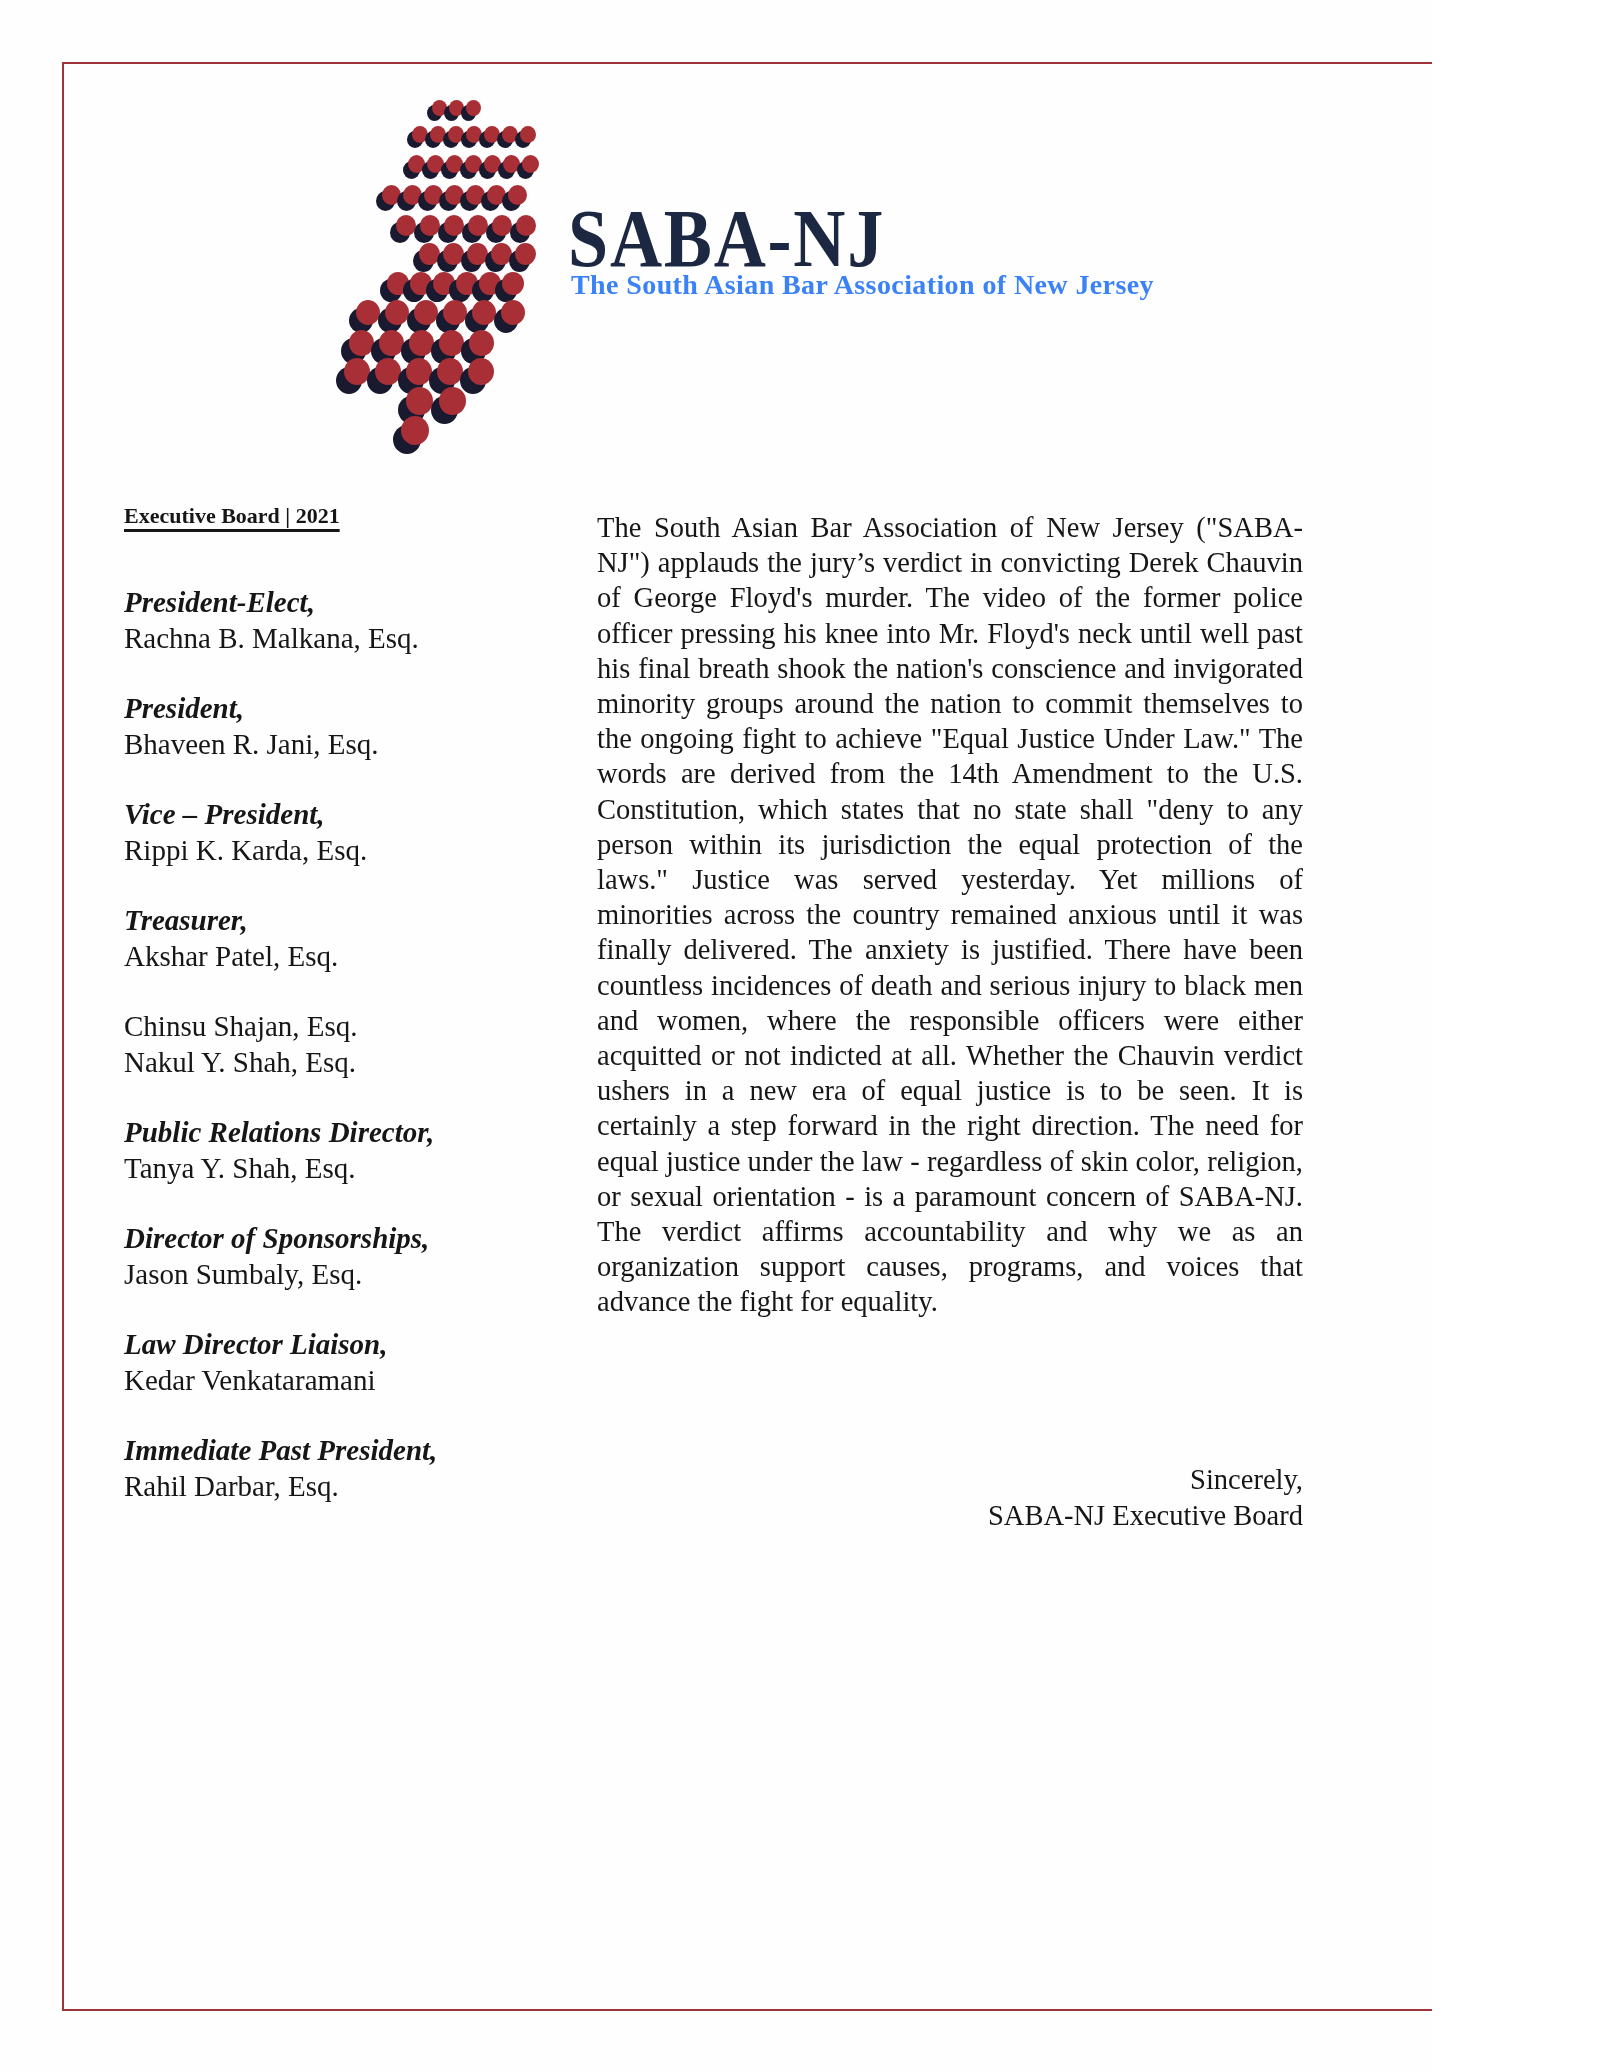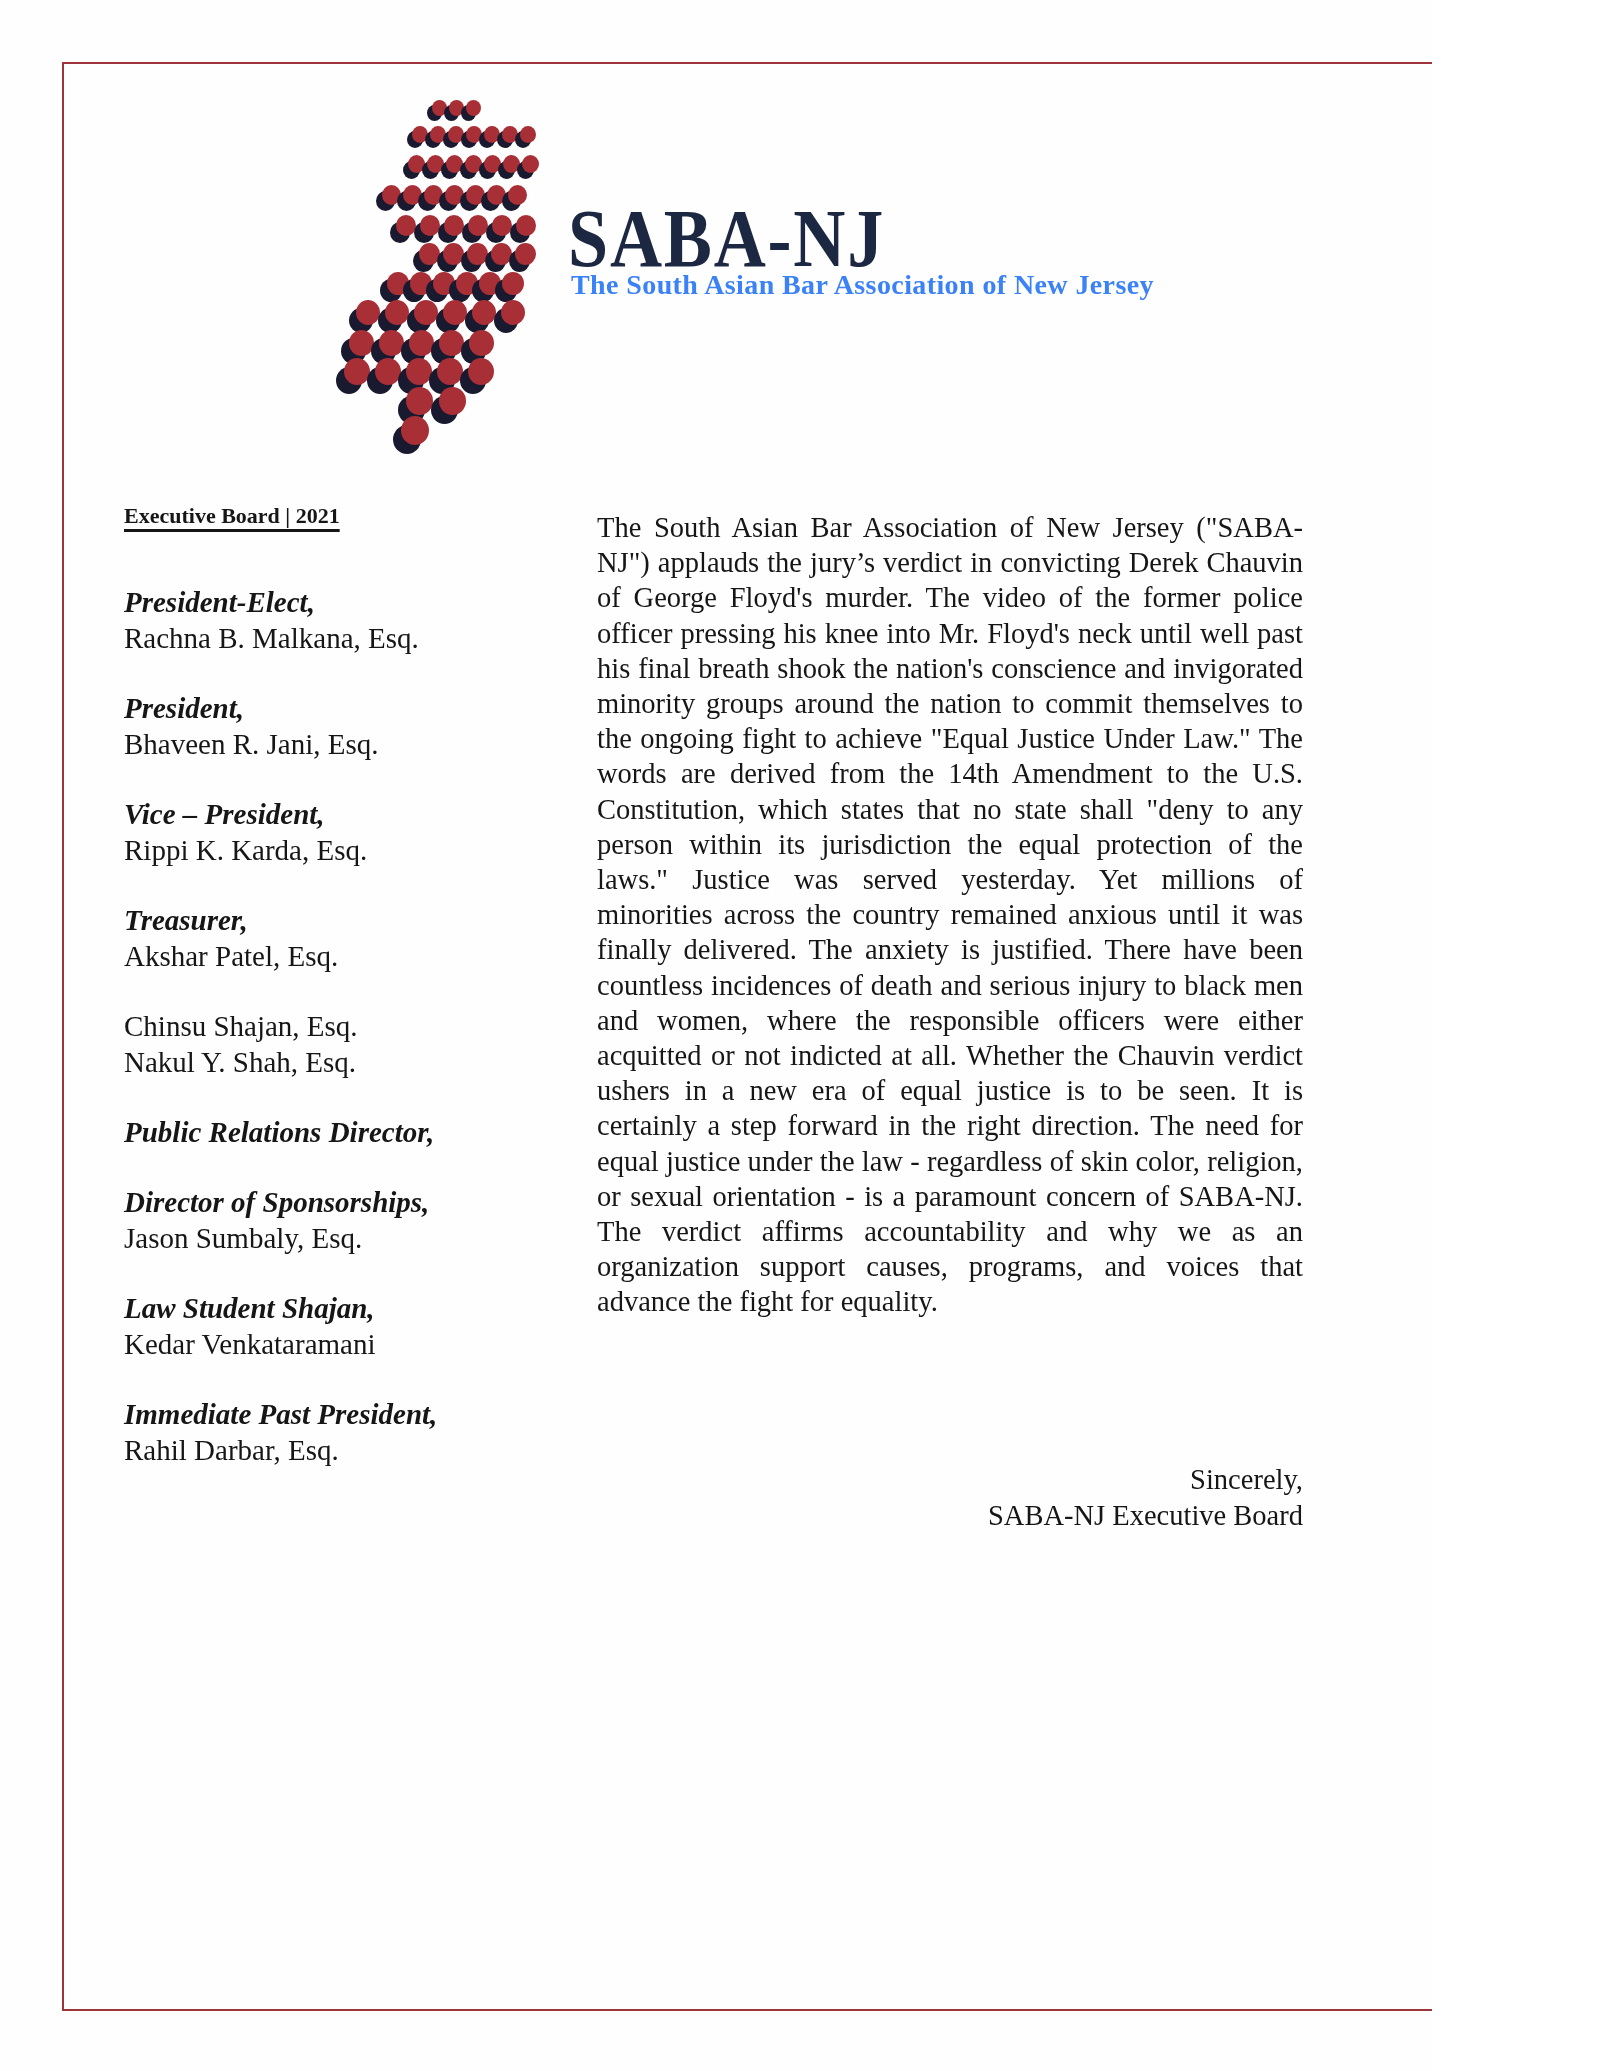--- a/index.html
+++ b/index.html
@@ -156,27 +156,28 @@
         <div class="board-group">
           <div class="role-title">Treasurer,</div>
           <div class="role-name">Akshar Patel, Esq.</div>
         </div>
         <div class="board-group">
           <div class="role-name">Chinsu Shajan, Esq.</div>
           <div class="role-name">Nakul Y. Shah, Esq.</div>
         </div>
         <div class="board-group">
           <div class="role-title">Public Relations Director,</div>
+          <div class="role-name">Tanya Y. Shah, Esq.</div>
         </div>
         <div class="board-group">
           <div class="role-title">Director of Sponsorships,</div>
           <div class="role-name">Jason Sumbaly, Esq.</div>
         </div>
         <div class="board-group">
-          <div class="role-title">Law Student Shajan,</div>
+          <div class="role-title">Law Director Liaison,</div>
           <div class="role-name">Kedar Venkataramani</div>
         </div>
         <div class="board-group">
           <div class="role-title">Immediate Past President,</div>
           <div class="role-name">Rahil Darbar, Esq.</div>
         </div>
       </div>
   </aside>
 
   <section class="letter-body">

